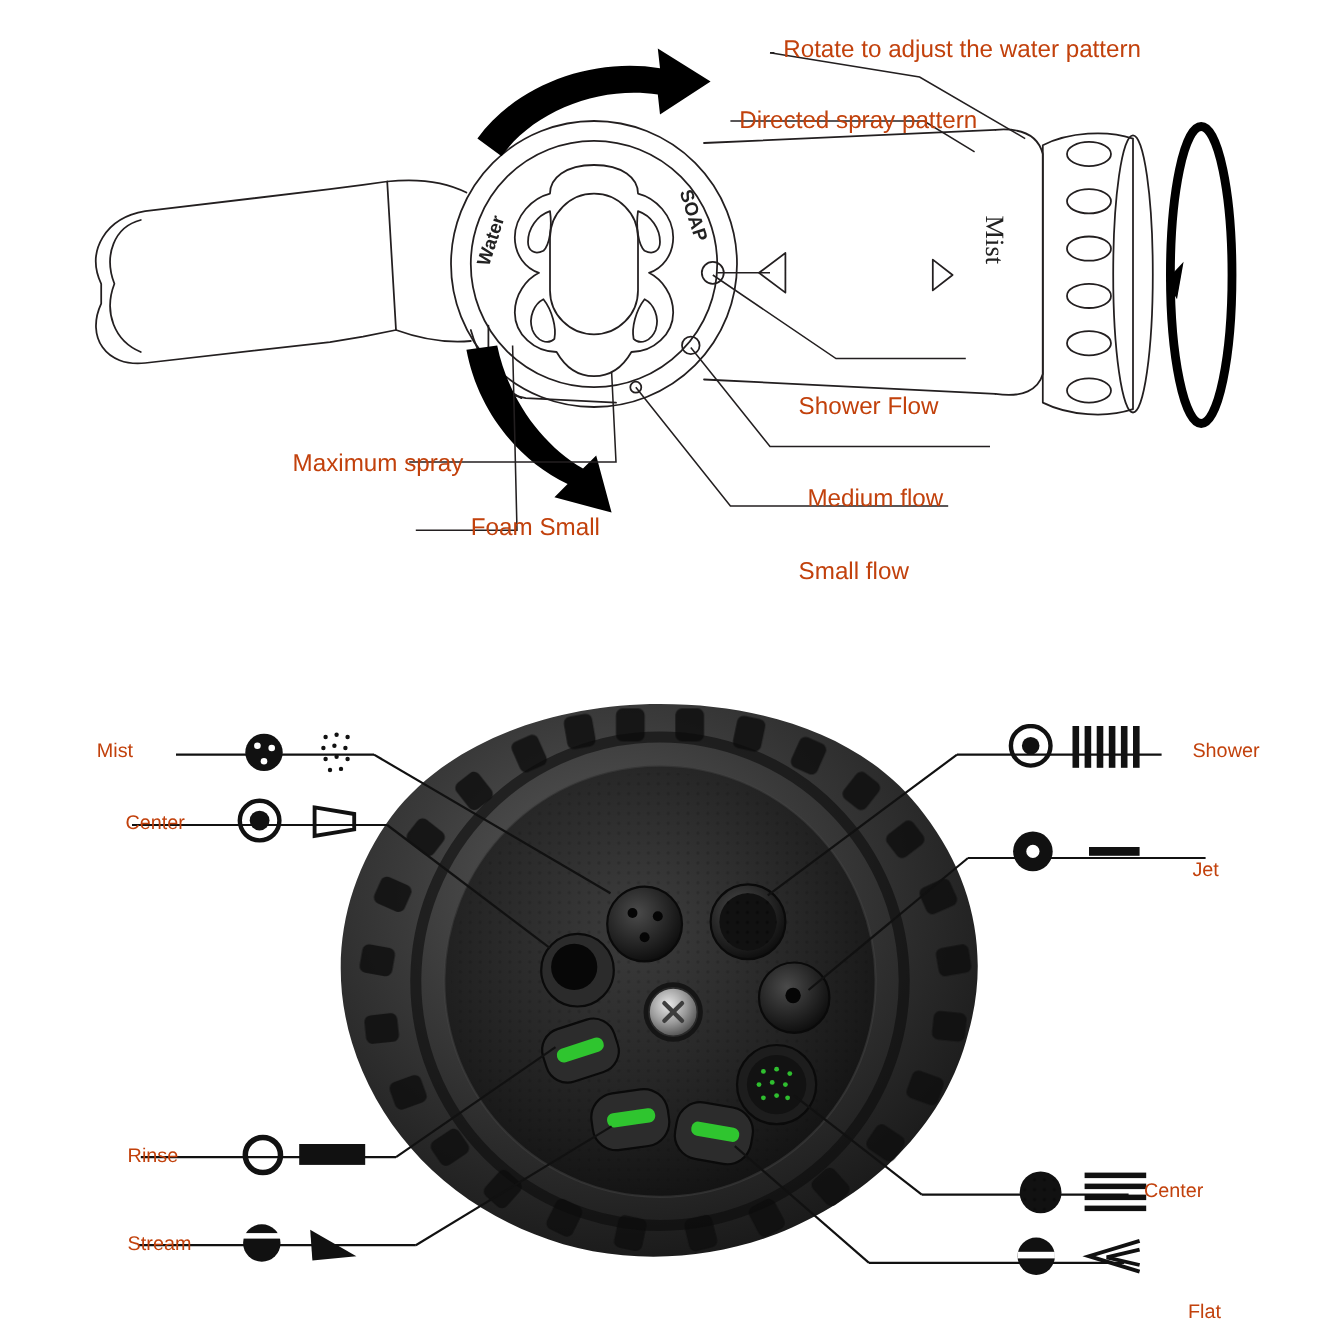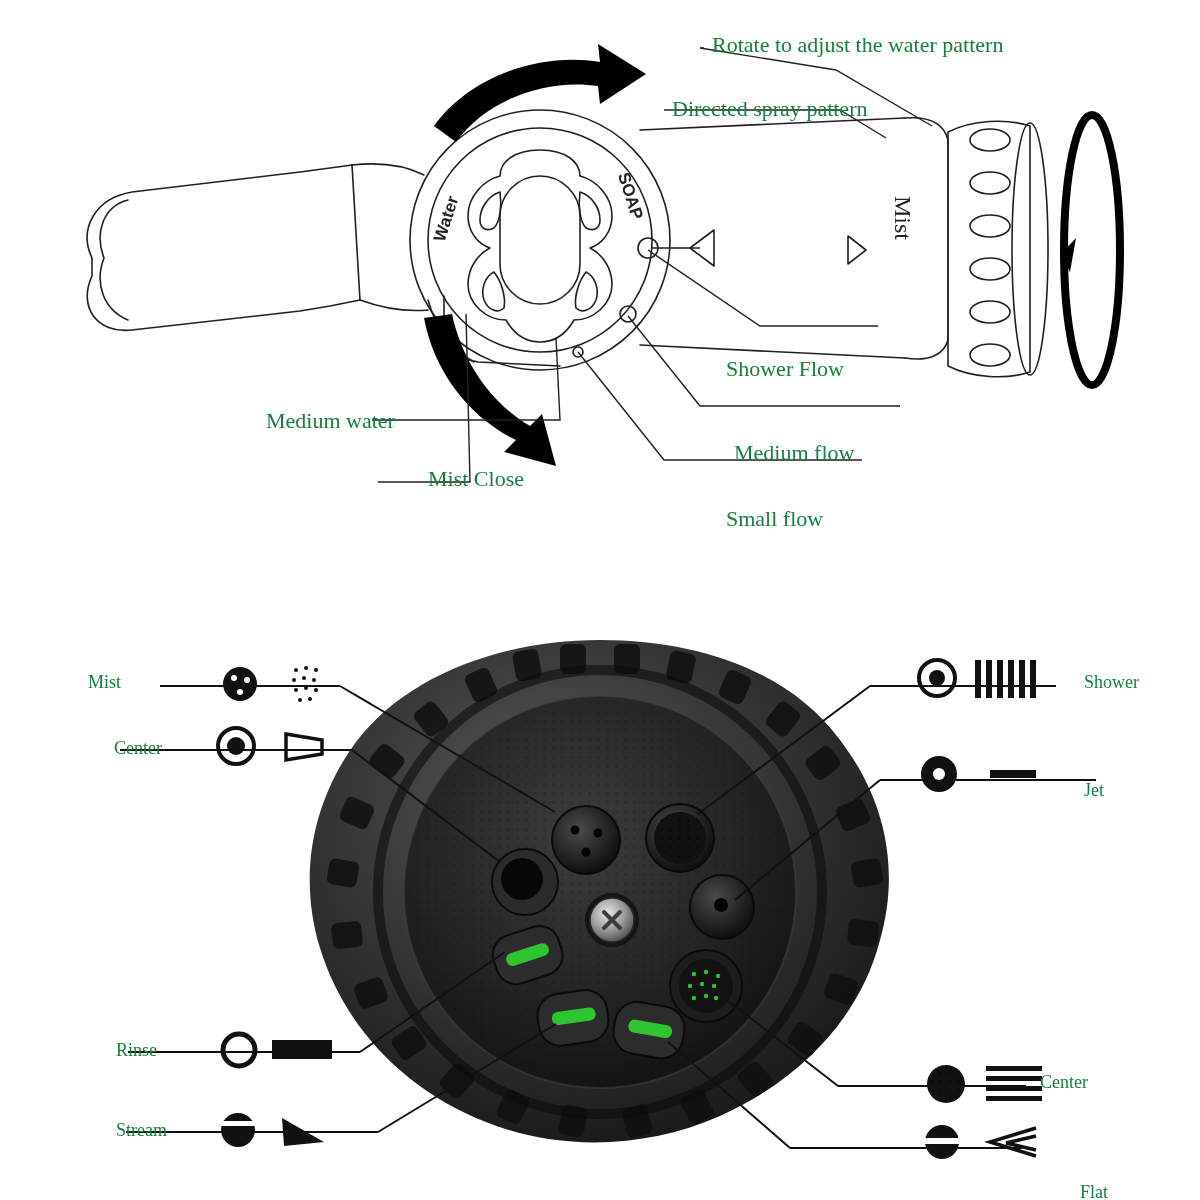--- a/index.html
+++ b/index.html
@@ -23,22 +23,22 @@
   #panel-bottom { top: 600px; height: 600px; }
 
   svg.layer {
     position: absolute;
     left: 0;
     top: 0;
   }
 
   .lbl {
     position: absolute;
-    font-family: Liberation Serif, serif;
-    color: #15803d;
+    font-family: Liberation Sans, sans-serif;
+    color: #c2410c;
     white-space: nowrap;
   }
   .lbl-top { font-size: 22px; }
   .lbl-bot { font-size: 18px; }
 
   .rot-lbl {
     position: absolute;
     font-family: "Liberation Sans", sans-serif;
     font-weight: bold;
     font-size: 17px;
@@ -126,22 +126,22 @@
   </svg>
 
   <span class="lbl lbl-top" style="left:712px; top:32px;">Rotate to adjust the water pattern</span>
   <span class="lbl lbl-top" style="left:672px; top:96px;">Directed spray pattern</span>
 
   <span class="rot-lbl" style="left:916px; top:196px; transform: rotate(90deg); transform-origin: left top; font-family:'Liberation Serif', serif; font-weight:normal; font-size:24px;">Mist</span>
 
   <span class="lbl lbl-top" style="left:726px; top:356px;">Shower Flow</span>
   <span class="lbl lbl-top" style="left:734px; top:440px;text-align:center;">Medium flow</span>
   <span class="lbl lbl-top" style="left:726px; top:506px;">Small flow</span>
-  <span class="lbl lbl-top" style="left:428px; top:466px;">Mist Close</span>
-  <span class="lbl lbl-top" style="left:266px; top:408px;">Medium water</span>
+  <span class="lbl lbl-top" style="left:428px; top:466px;">Foam Small</span>
+  <span class="lbl lbl-top" style="left:266px; top:408px;">Maximum spray</span>
 
   <span class="rot-lbl" style="left:632px; top:170px; transform: rotate(72deg); transform-origin: left top;">SOAP</span>
   <span class="rot-lbl" style="left:430px; top:238px; transform: rotate(-72deg); transform-origin: left top;">Water</span>
 
 </div>
 
 <div class="panel" id="panel-bottom">
 
   <svg class="layer" width="1200" height="600" viewBox="0 0 1200 600">
     <defs>

